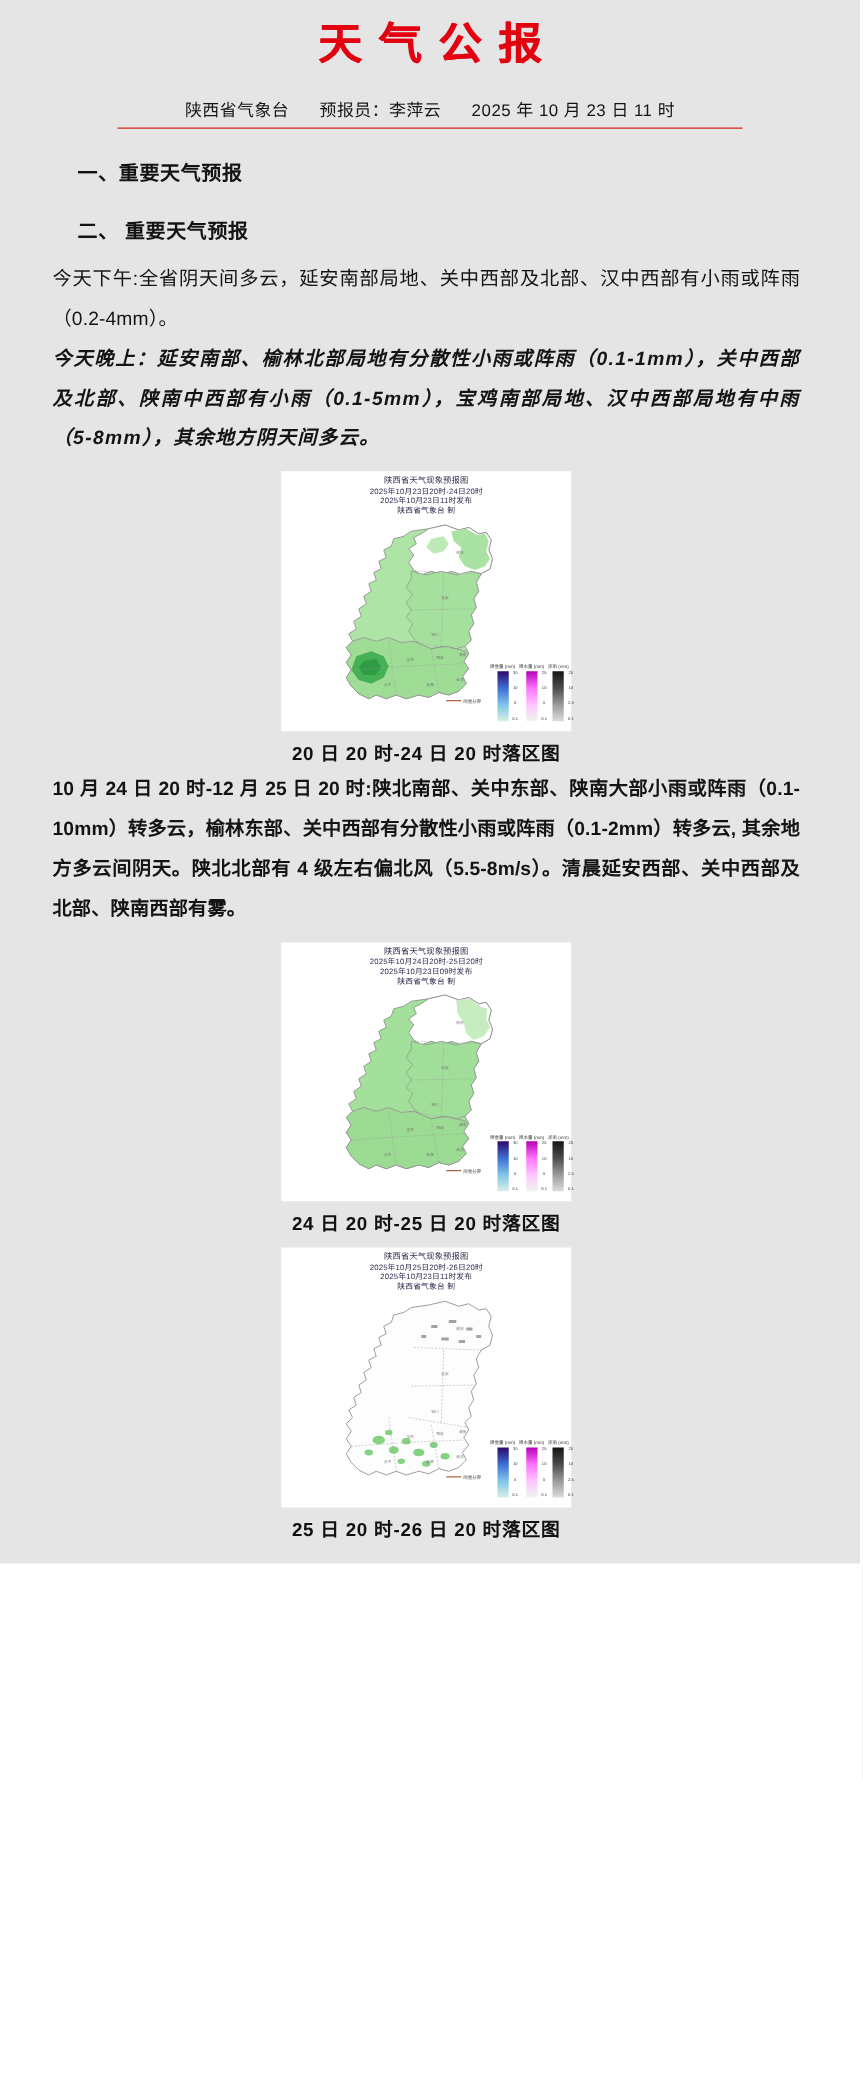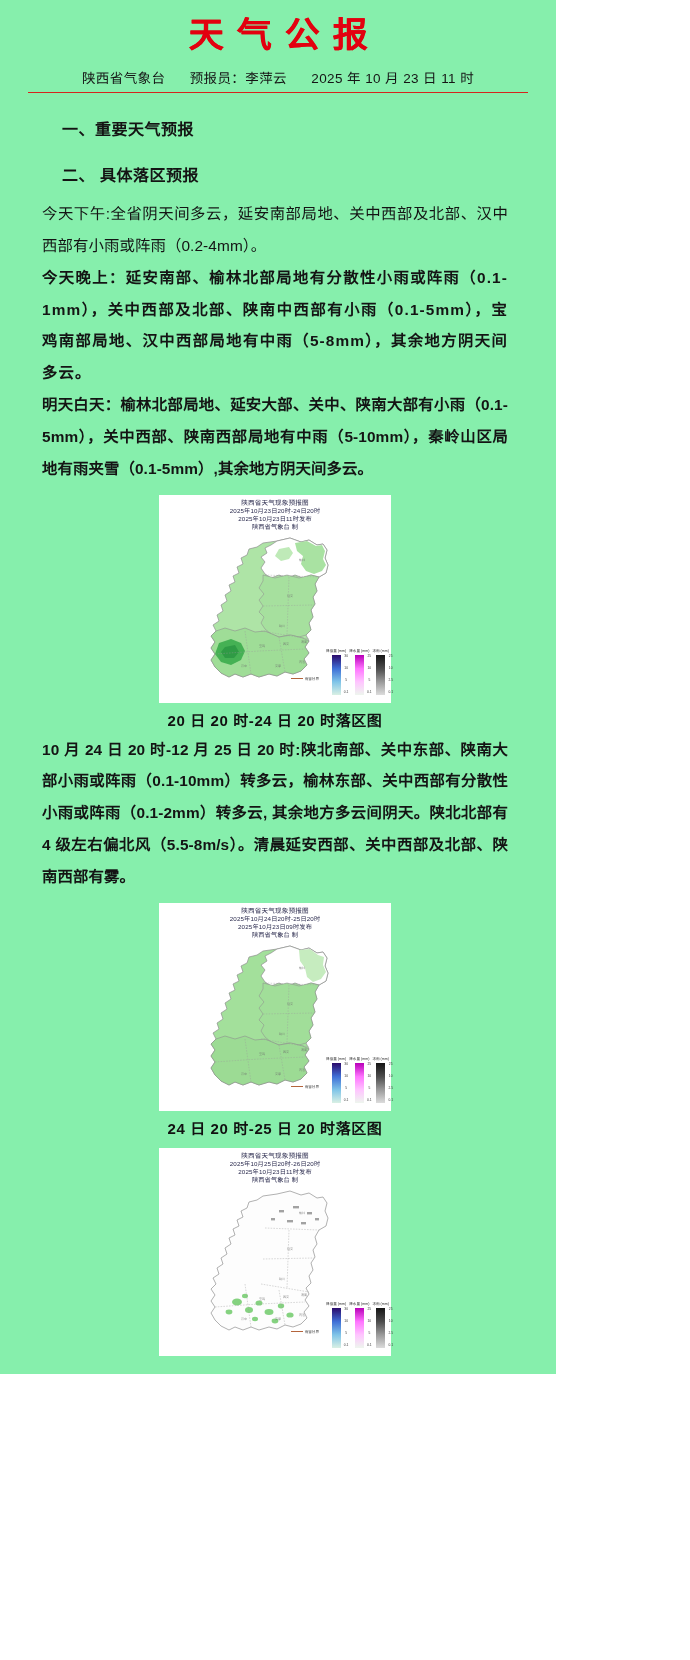--- a/index.html
+++ b/index.html
@@ -8,45 +8,45 @@
     padding: 0;
     background: #ffffff;
   }
   body {
     width: 690px;
     font-family: "Liberation Sans", "DejaVu Sans", sans-serif;
     color: #141414;
     -webkit-font-smoothing: antialiased;
   }
   .page {
-    width: 556px;
+    width: 688px;
     box-sizing: border-box;
     padding: 0 0 14px 0;
-    background: #86efac;
+    background: #e5e5e5;
     position: relative;
   }
 
   
   .masthead {
     text-align: center;
     padding: 14px 0 6px 0;
   }
   .doc-title {
     font-size: 35px;
     font-weight: 700;
     color: #e3000f;
     letter-spacing: 13px;
     text-indent: 13px;
     line-height: 1.28;
     margin: 0;
     font-family: "Liberation Serif", "DejaVu Serif", serif;
     text-shadow: 0.5px 0 0 #e3000f;
   }
   .byline-wrap {
-    margin: 10px auto 0 auto;
+    margin: 20px auto 0 auto;
     width: 500px;
     border-bottom: 1.6px solid #d4241d;
     padding-bottom: 3px;
   }
   .byline {
     font-size: 13.5px;
     line-height: 1.5;
     color: #151515;
     text-align: center;
     letter-spacing: 0.4px;
@@ -69,21 +69,21 @@
   p.para {
     font-size: 15.4px;
     line-height: 2.07;
     margin: 0 0 0 0;
     text-align: justify;
     text-justify: inter-ideograph;
     letter-spacing: 0.1px;
   }
   p.indent { text-indent: 2em; }
   p.bold { font-weight: 700; }
-  p.spaced { letter-spacing: 1.1px; }
+  p.spaced { letter-spacing: 1.1px; font-style: italic; }
 
   
   figure.map-figure {
     margin: 10px 0 4px 0;
     text-align: center;
   }
   .map-card {
     display: inline-block;
     position: relative;
     width: 232px;
@@ -187,24 +187,23 @@
         <span class="gap"></span>
         <span>2025 年 10 月 23 日 11 时</span>
       </div>
     </div>
   </header>
 
   <div class="content">
 
     <h2 class="section-head">一、重要天气预报</h2>
 
-    <h2 class="section-head">二、 具体落区预报</h2>
+    <h2 class="section-head">二、 重要天气预报</h2>
     <p class="para">今天下午:全省阴天间多云，延安南部局地、关中西部及北部、汉中西部有小雨或阵雨（0.2-4mm）。</p>
     <p class="para bold spaced">今天晚上：延安南部、榆林北部局地有分散性小雨或阵雨（0.1-1mm），关中西部及北部、陕南中西部有小雨（0.1-5mm），宝鸡南部局地、汉中西部局地有中雨（5-8mm），其余地方阴天间多云。</p>
-    <p class="para bold">明天白天：榆林北部局地、延安大部、关中、陕南大部有小雨（0.1-5mm），关中西部、陕南西部局地有中雨（5-10mm），秦岭山区局地有雨夹雪（0.1-5mm）,其余地方阴天间多云。</p>
 
     <figure class="map-figure">
       <div class="map-card">
         <div class="map-head">
           <span class="mh t1">陕西省天气现象预报图</span>
           <span class="mh">2025年10月23日20时-24日20时</span>
           <span class="mh">2025年10月23日11时发布</span>
           <span class="mh">陕西省气象台 制</span>
         </div>
         <div class="map-stage">
@@ -507,16 +506,17 @@
                   <span>25</span>
                   <span>10</span>
                   <span>2.5</span>
                   <span>0.1</span>
                 </div>
               </div>
             </div>
           </div>
         </div>
       </div>
+      <figcaption class="map-caption">25 日 20 时-26 日 20 时落区图</figcaption>
     </figure>
 
   </div>
 </div>
 
 </body></html>

